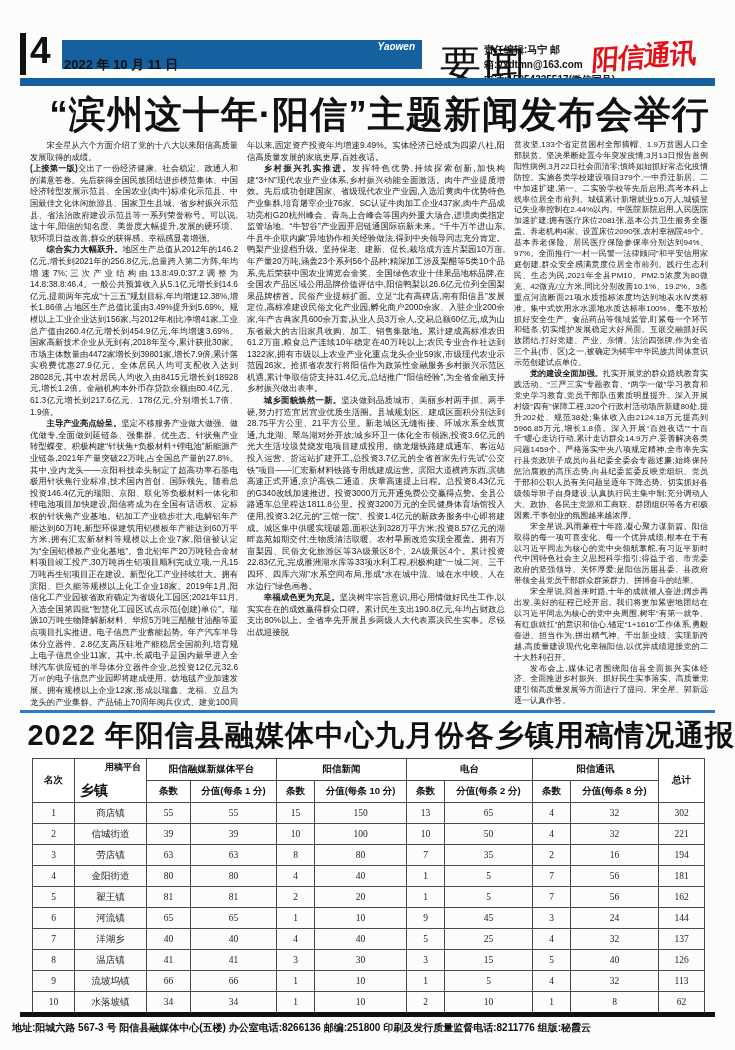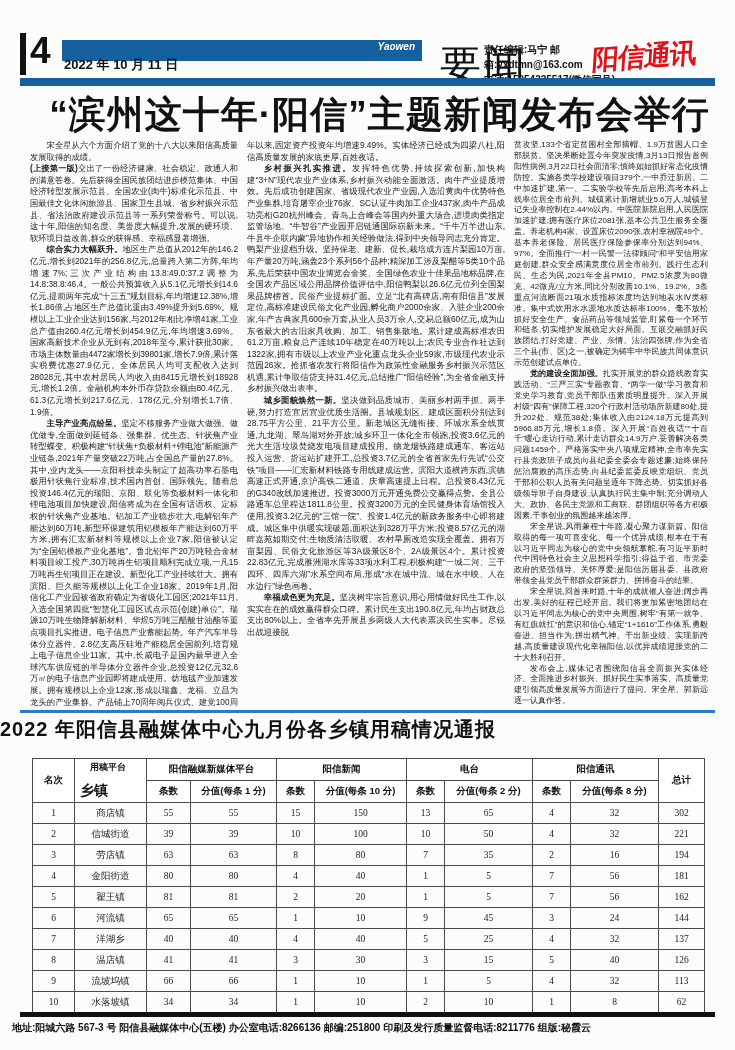--- a/index.html
+++ b/index.html
@@ -2,21 +2,21 @@
 <html><head>
 <meta charset="utf-8">
 <style>
   html,body{margin:0;padding:0;}
   body{width:735px;height:1050px;background:#e8e8e4;font-family:"Liberation Sans",sans-serif;}
   .page{position:relative;width:735px;height:1050px;background:#fcfcfa;overflow:hidden;color:#111;}
 
   
   .corner-bar{position:absolute;left:20px;top:33px;width:6px;height:42px;background:#111;}
   .pageno{position:absolute;left:30px;top:30px;font-size:37px;font-weight:900;letter-spacing:-1px;}
-  .kicker-bar{position:absolute;left:62px;top:40px;width:360px;height:21px;
+  .kicker-bar{position:absolute;left:62px;top:40px;width:360px;height:29px;
       background:linear-gradient(90deg,#0c4c90,#6aa6d9);}
   .kicker-text{position:absolute;right:7px;top:0;font-size:10px;font-style:italic;font-weight:bold;color:#fff;line-height:13px;}
   .date{position:absolute;left:64px;top:56px;font-size:13px;font-weight:bold;}
   .section-title{position:absolute;left:440px;top:38px;font-size:41px;font-weight:400;letter-spacing:3px;}
   .editor-box{position:absolute;left:484px;top:42px;width:160px;font-size:10px;font-weight:bold;line-height:15px;}
   .masthead{position:absolute;left:592px;top:36px;width:120px;font-size:27px;font-weight:900;
       transform:rotate(-4deg) skewX(-8deg);letter-spacing:-1px;line-height:40px;}
   .header-band{position:absolute;left:20px;top:78px;width:695px;height:8px;}
 
   
@@ -28,31 +28,31 @@
   .newscol{overflow:hidden;text-align:justify;color:#1c1c1c;}
   .newscol.c1{width:208px;font-size:8.3px;line-height:11.6px;}
   .newscol.c2{width:258px;font-size:8.4px;line-height:11.6px;}
   .newscol.c3{width:194px;font-size:8.0px;line-height:10.9px;}
   .para{margin:0;text-indent:2em;}
   .para.noindent{text-indent:0;}
   .para b{font-weight:bold;}
 
   
   .divider{position:absolute;left:20px;top:710px;width:695px;height:3px;}
-  .report-title{position:absolute;left:0;top:716px;width:735px;text-align:left;
-      font-size:20px;font-weight:900;letter-spacing:1px;}
+  .report-title{position:absolute;left:0;top:716px;width:735px;text-align:right;
+      font-size:29px;font-weight:900;letter-spacing:1px;}
 
   table.usage{position:absolute;left:32px;top:758px;width:672px;border-collapse:collapse;table-layout:fixed;}
   table.usage th,table.usage td{border:1px solid #4a4a4a;text-align:center;padding:0;overflow:hidden;}
   table.usage thead th{font-size:9.5px;font-weight:bold;height:21px;background:#fff;}
   table.usage tbody td{font-size:9.5px;height:20px;font-family:"Liberation Serif",serif;color:#222;}
   td.town-cell{font-family:"Liberation Sans",sans-serif;font-size:9px;}
   th.diag{position:relative;
       background:linear-gradient(to bottom right,transparent 49.4%,#4a4a4a 49.4%,#4a4a4a 50.6%,transparent 50.6%);}
-  th.diag .corner-top{position:absolute;top:2px;right:20px;font-size:9px;}
+  th.diag .corner-top{position:absolute;top:2px;right:5px;font-size:9px;}
   th.diag .corner-bottom{position:absolute;bottom:2px;left:5px;font-size:14px;}
 
   
   .footer-band{position:absolute;left:20px;top:1012px;width:695px;height:5px;background:#111;}
   .footer-text{position:absolute;left:0;top:1021px;width:603px;text-align:center;font-size:10px;font-weight:bold;}
 </style>
 </head>
 <body>
 
 <div class="page">

